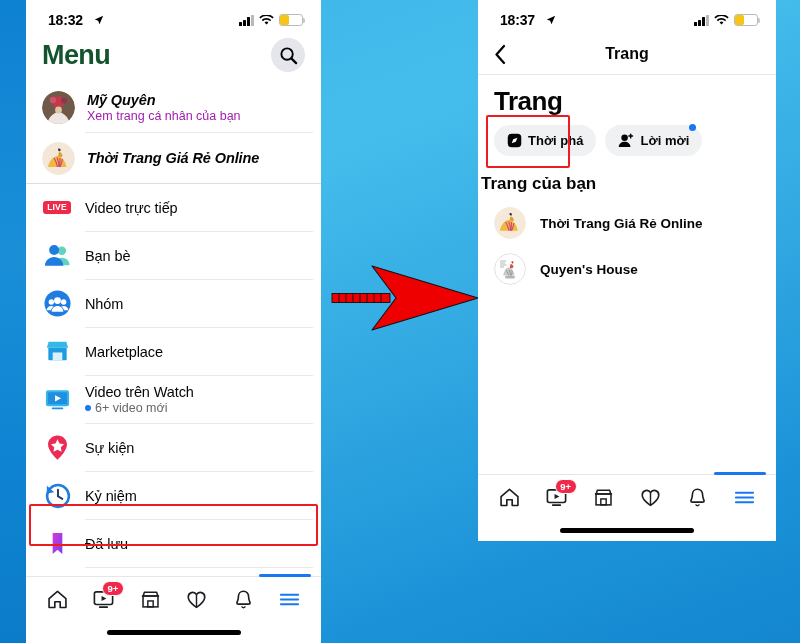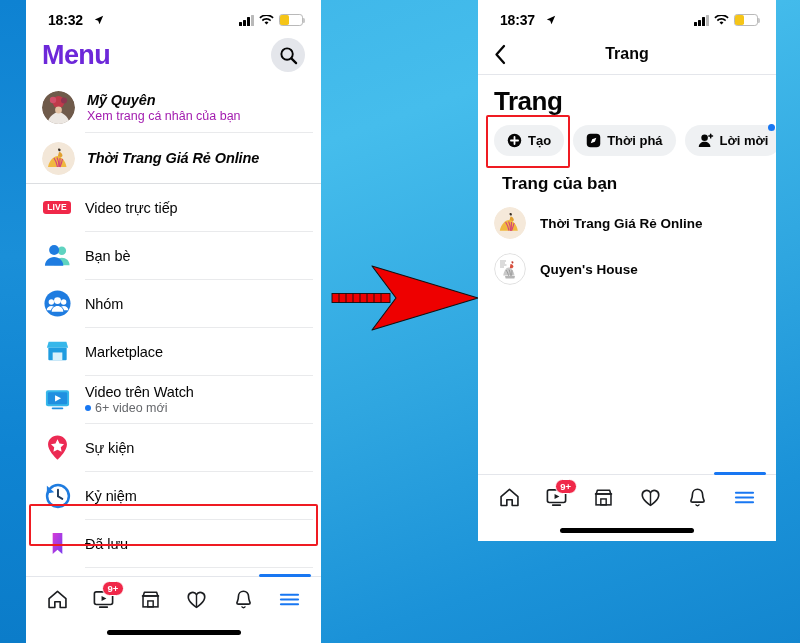--- a/index.html
+++ b/index.html
@@ -32,21 +32,21 @@
   .bars i:nth-child(1){height:4px}
   .bars i:nth-child(2){height:6px}
   .bars i:nth-child(3){height:8.5px}
   .bars i:nth-child(4){height:11px;background:#b9b9b9}
   .battery{width:24px;height:11.5px;border:1.3px solid #b9b9b9;border-radius:3.2px;position:relative;box-sizing:border-box;}
   .battery::after{content:"";position:absolute;right:-3.2px;top:3px;width:2px;height:4.5px;background:#c9c9c9;border-radius:0 1.5px 1.5px 0;}
   .battery span{display:block;height:100%;background:#f5c518;border-radius:1.8px;}
 
   
   .menu-head{display:flex;align-items:center;justify-content:space-between;padding:4px 16px 10px 16px;}
-  .menu-title{font-size:27px;font-weight:700;color:#6d28d9;letter-spacing:-0.6px;}
+  .menu-title{font-size:27px;font-weight:700;color:#14532d;letter-spacing:-0.6px;}
   .search-btn{width:34px;height:34px;border-radius:50%;background:#e4e6eb;display:flex;align-items:center;justify-content:center;}
 
   
   .mlist{padding:0 0 0 0;}
   .mrow{display:flex;align-items:center;min-height:47px;padding:0 14px 0 16px;position:relative;box-sizing:border-box;}
   .mrow.profile{min-height:50px}
   .mrow .ico{width:30px;height:30px;flex:0 0 30px;margin-right:13px;display:flex;align-items:center;justify-content:center;}
   .mrow .avatar{width:33px;height:33px;flex:0 0 33px;margin-right:12px;border-radius:50%;overflow:hidden;}
   .mrow .txt{display:flex;flex-direction:column;justify-content:center;}
   .mrow .lbl{font-size:14.5px;color:#050505;font-weight:400;letter-spacing:-0.1px;}
@@ -74,21 +74,21 @@
   
   .nav-top{display:flex;align-items:center;height:40px;padding:0 16px;position:relative;}
   .nav-back{width:26px;display:flex;align-items:center;}
   .nav-title{position:absolute;left:0;right:0;text-align:center;font-size:16px;font-weight:700;color:#050505;}
   .nav-div{height:1px;background:#e4e6eb;}
   .page-h1{font-size:26px;font-weight:700;color:#050505;padding:11px 16px 8px 16px;letter-spacing:-0.5px;}
   .chiprow{display:flex;gap:9px;padding:0 0 0 16px;align-items:center;}
   .chip{background:#eff1f3;border-radius:17px;height:31px;display:flex;align-items:center;gap:6px;padding:0 13px;flex:0 0 auto;position:relative;white-space:nowrap;}
   .chip .clbl{font-size:13px;font-weight:700;color:#050505;}
   .chip .bluedot{position:absolute;top:-1px;right:6px;width:7px;height:7px;border-radius:50%;background:#1877f2;}
-  .sec-title{font-size:17px;font-weight:700;color:#050505;padding:18px 16px 6px 24px;}
+  .sec-title{font-size:17px;font-weight:700;color:#050505;padding:18px 16px 6px 3px;}
   .prow{display:flex;align-items:center;padding:7px 16px;}
   .prow .pav{width:32px;height:32px;border-radius:50%;overflow:hidden;margin-right:14px;flex:0 0 32px;}
   .prow .plbl{font-size:13.5px;font-weight:700;color:#050505;}
 
   
   #arrow{position:absolute;left:330px;top:262px;width:150px;height:72px;}
 </style>
 </head>
 <body>
 
@@ -423,28 +423,20 @@
         <polyline points="10,2 2.5,10.5 10,19" fill="none" stroke="#050505" stroke-width="2.3" stroke-linecap="round" stroke-linejoin="round"></polyline>
       </svg>
     </div>
     <div class="nav-title">Trang</div>
   </div>
   <div class="nav-div"></div>
 
   <div class="page-h1">Trang</div>
 
   <div class="chiprow">
-    <div class="chip">
-      <svg width="15" height="15" viewBox="0 0 16 16">
-        <circle cx="8" cy="8" r="7.2" fill="#050505"></circle>
-        <line x1="8" y1="4.2" x2="8" y2="11.8" stroke="#fff" stroke-width="1.9" stroke-linecap="round"></line>
-        <line x1="4.2" y1="8" x2="11.8" y2="8" stroke="#fff" stroke-width="1.9" stroke-linecap="round"></line>
-      </svg>
-      <span class="clbl">Tạo</span>
-    </div>
     <div class="chip">
       <svg width="15" height="15" viewBox="0 0 16 16">
         <rect x="0.8" y="0.8" width="14.4" height="14.4" rx="4" fill="#050505"></rect>
         <path d="M11 5 6.6 6.6 5 11l4.4-1.6z" fill="#fff"></path>
       </svg>
       <span class="clbl">Thời phá</span>
     </div>
     <div class="chip">
       <svg width="16" height="15" viewBox="0 0 17 16">
         <circle cx="7" cy="5" r="3.5" fill="#050505"></circle>

